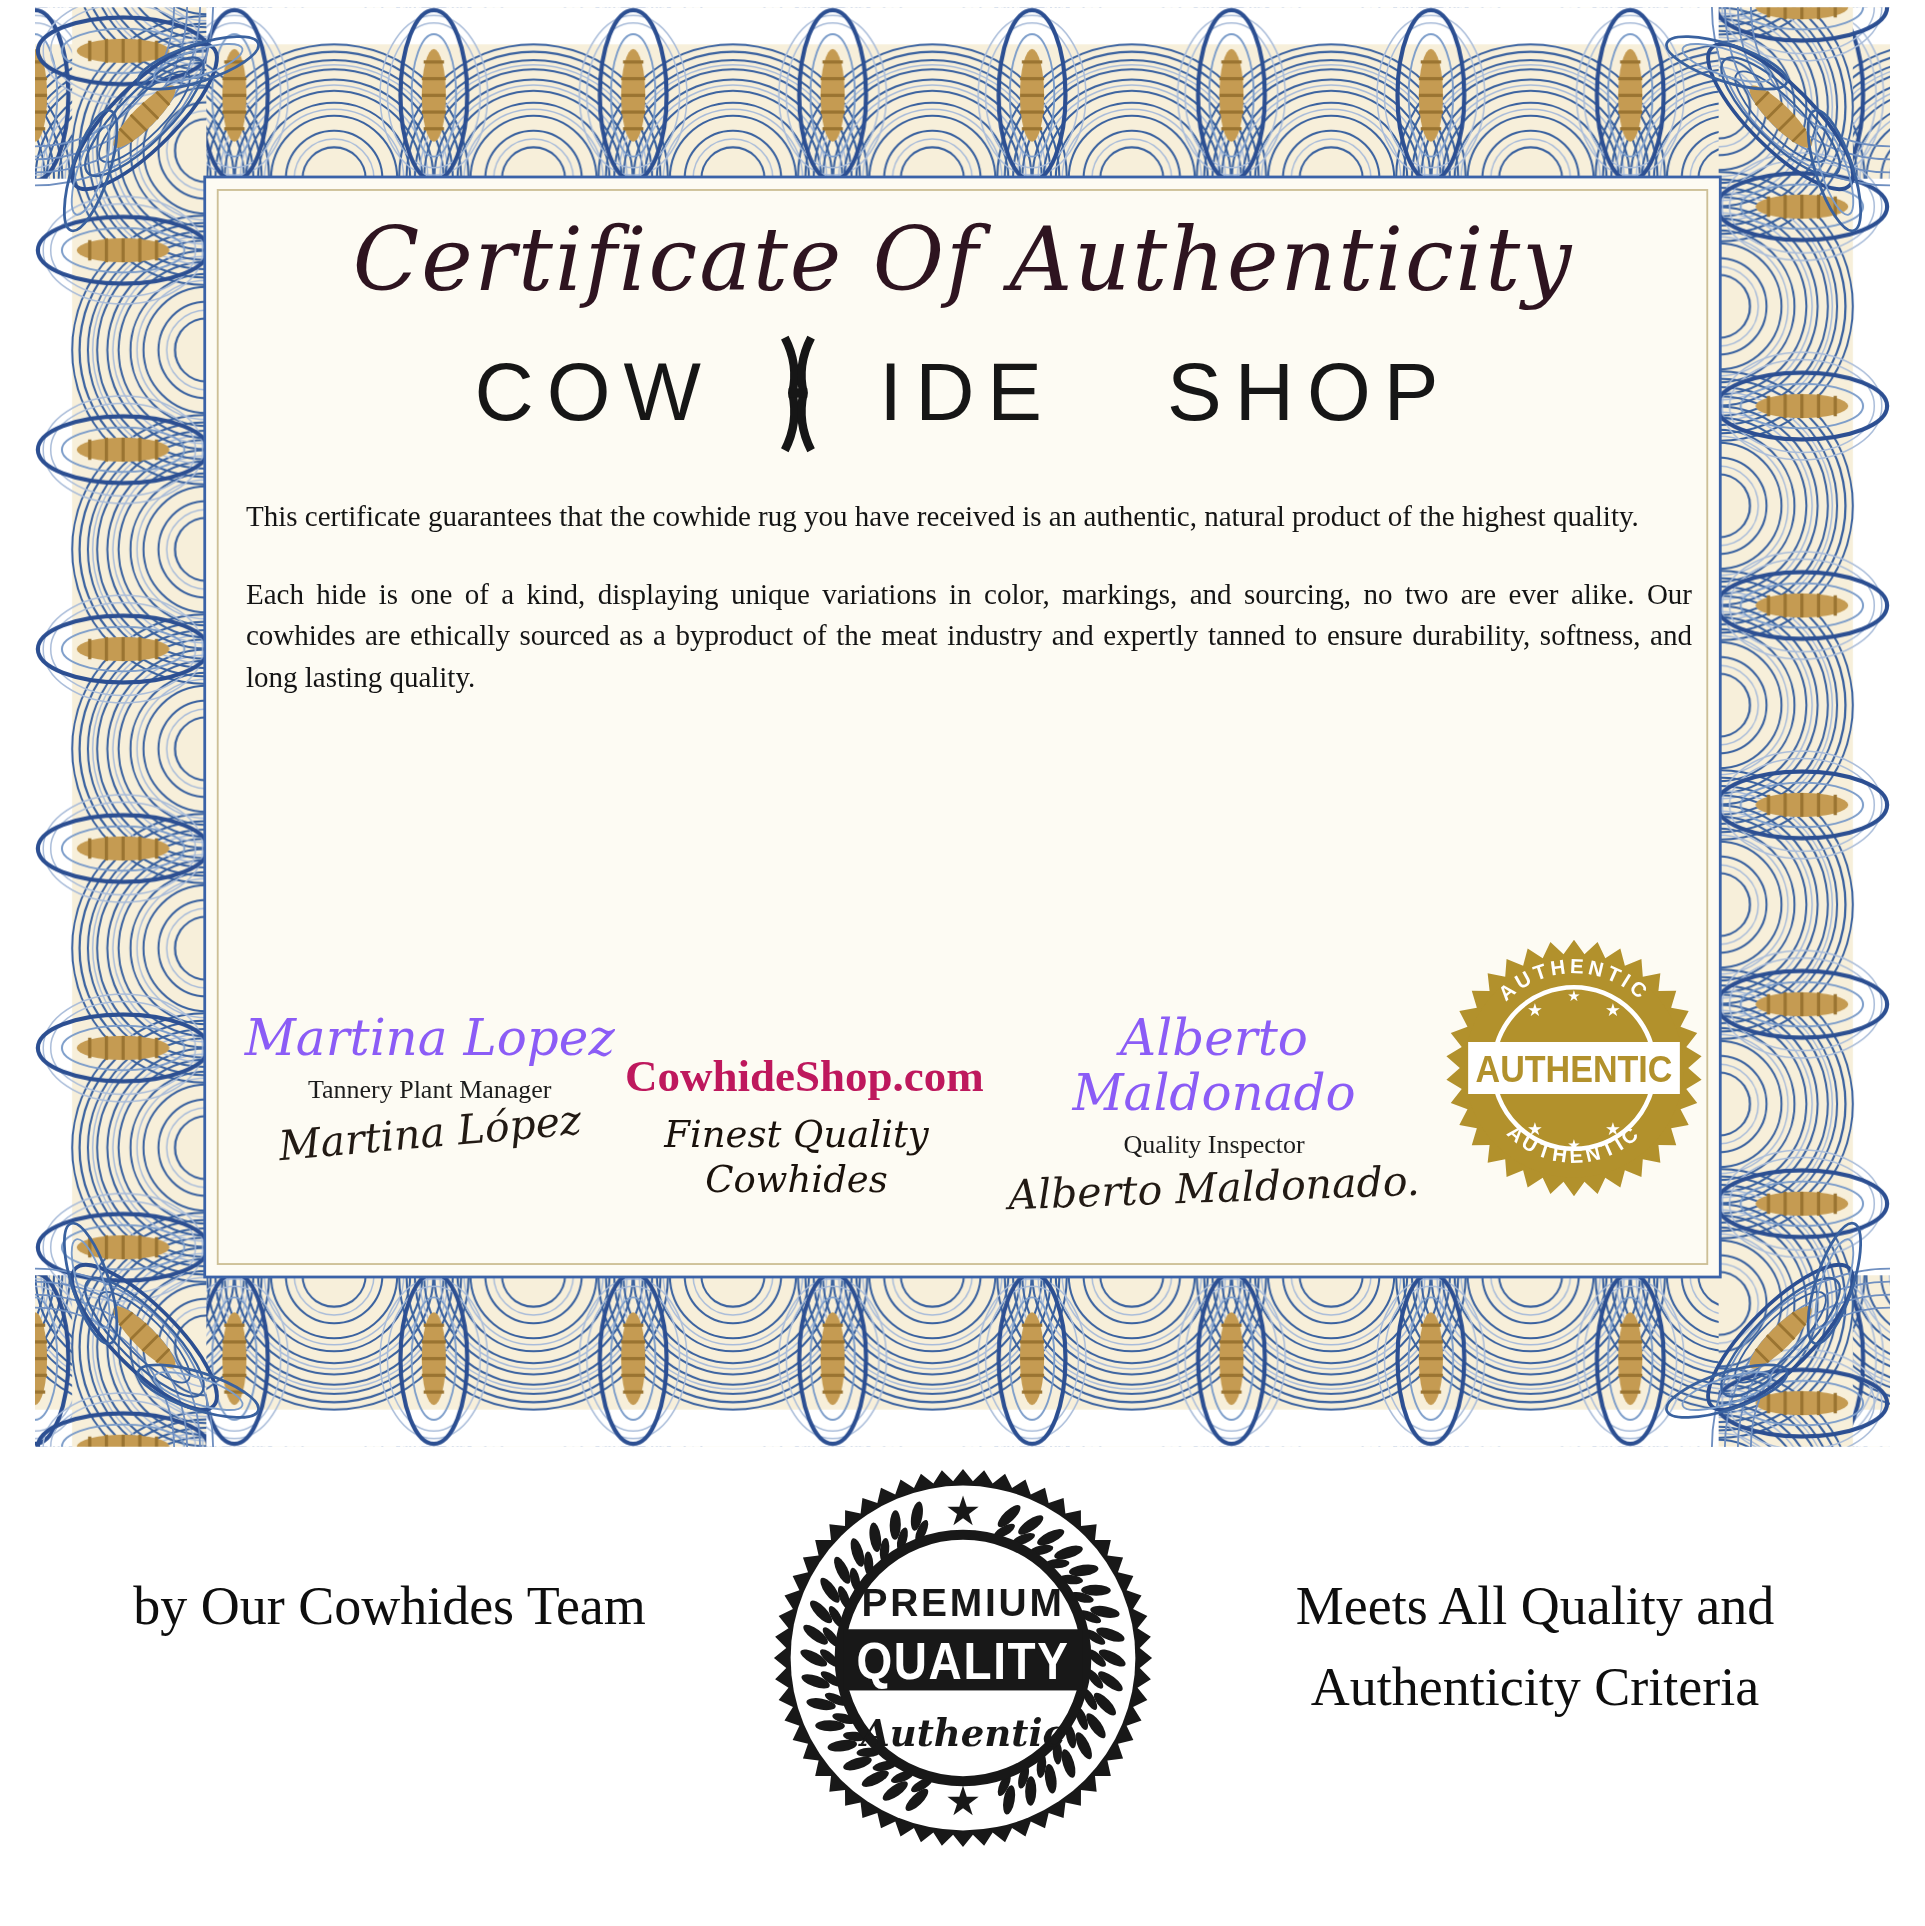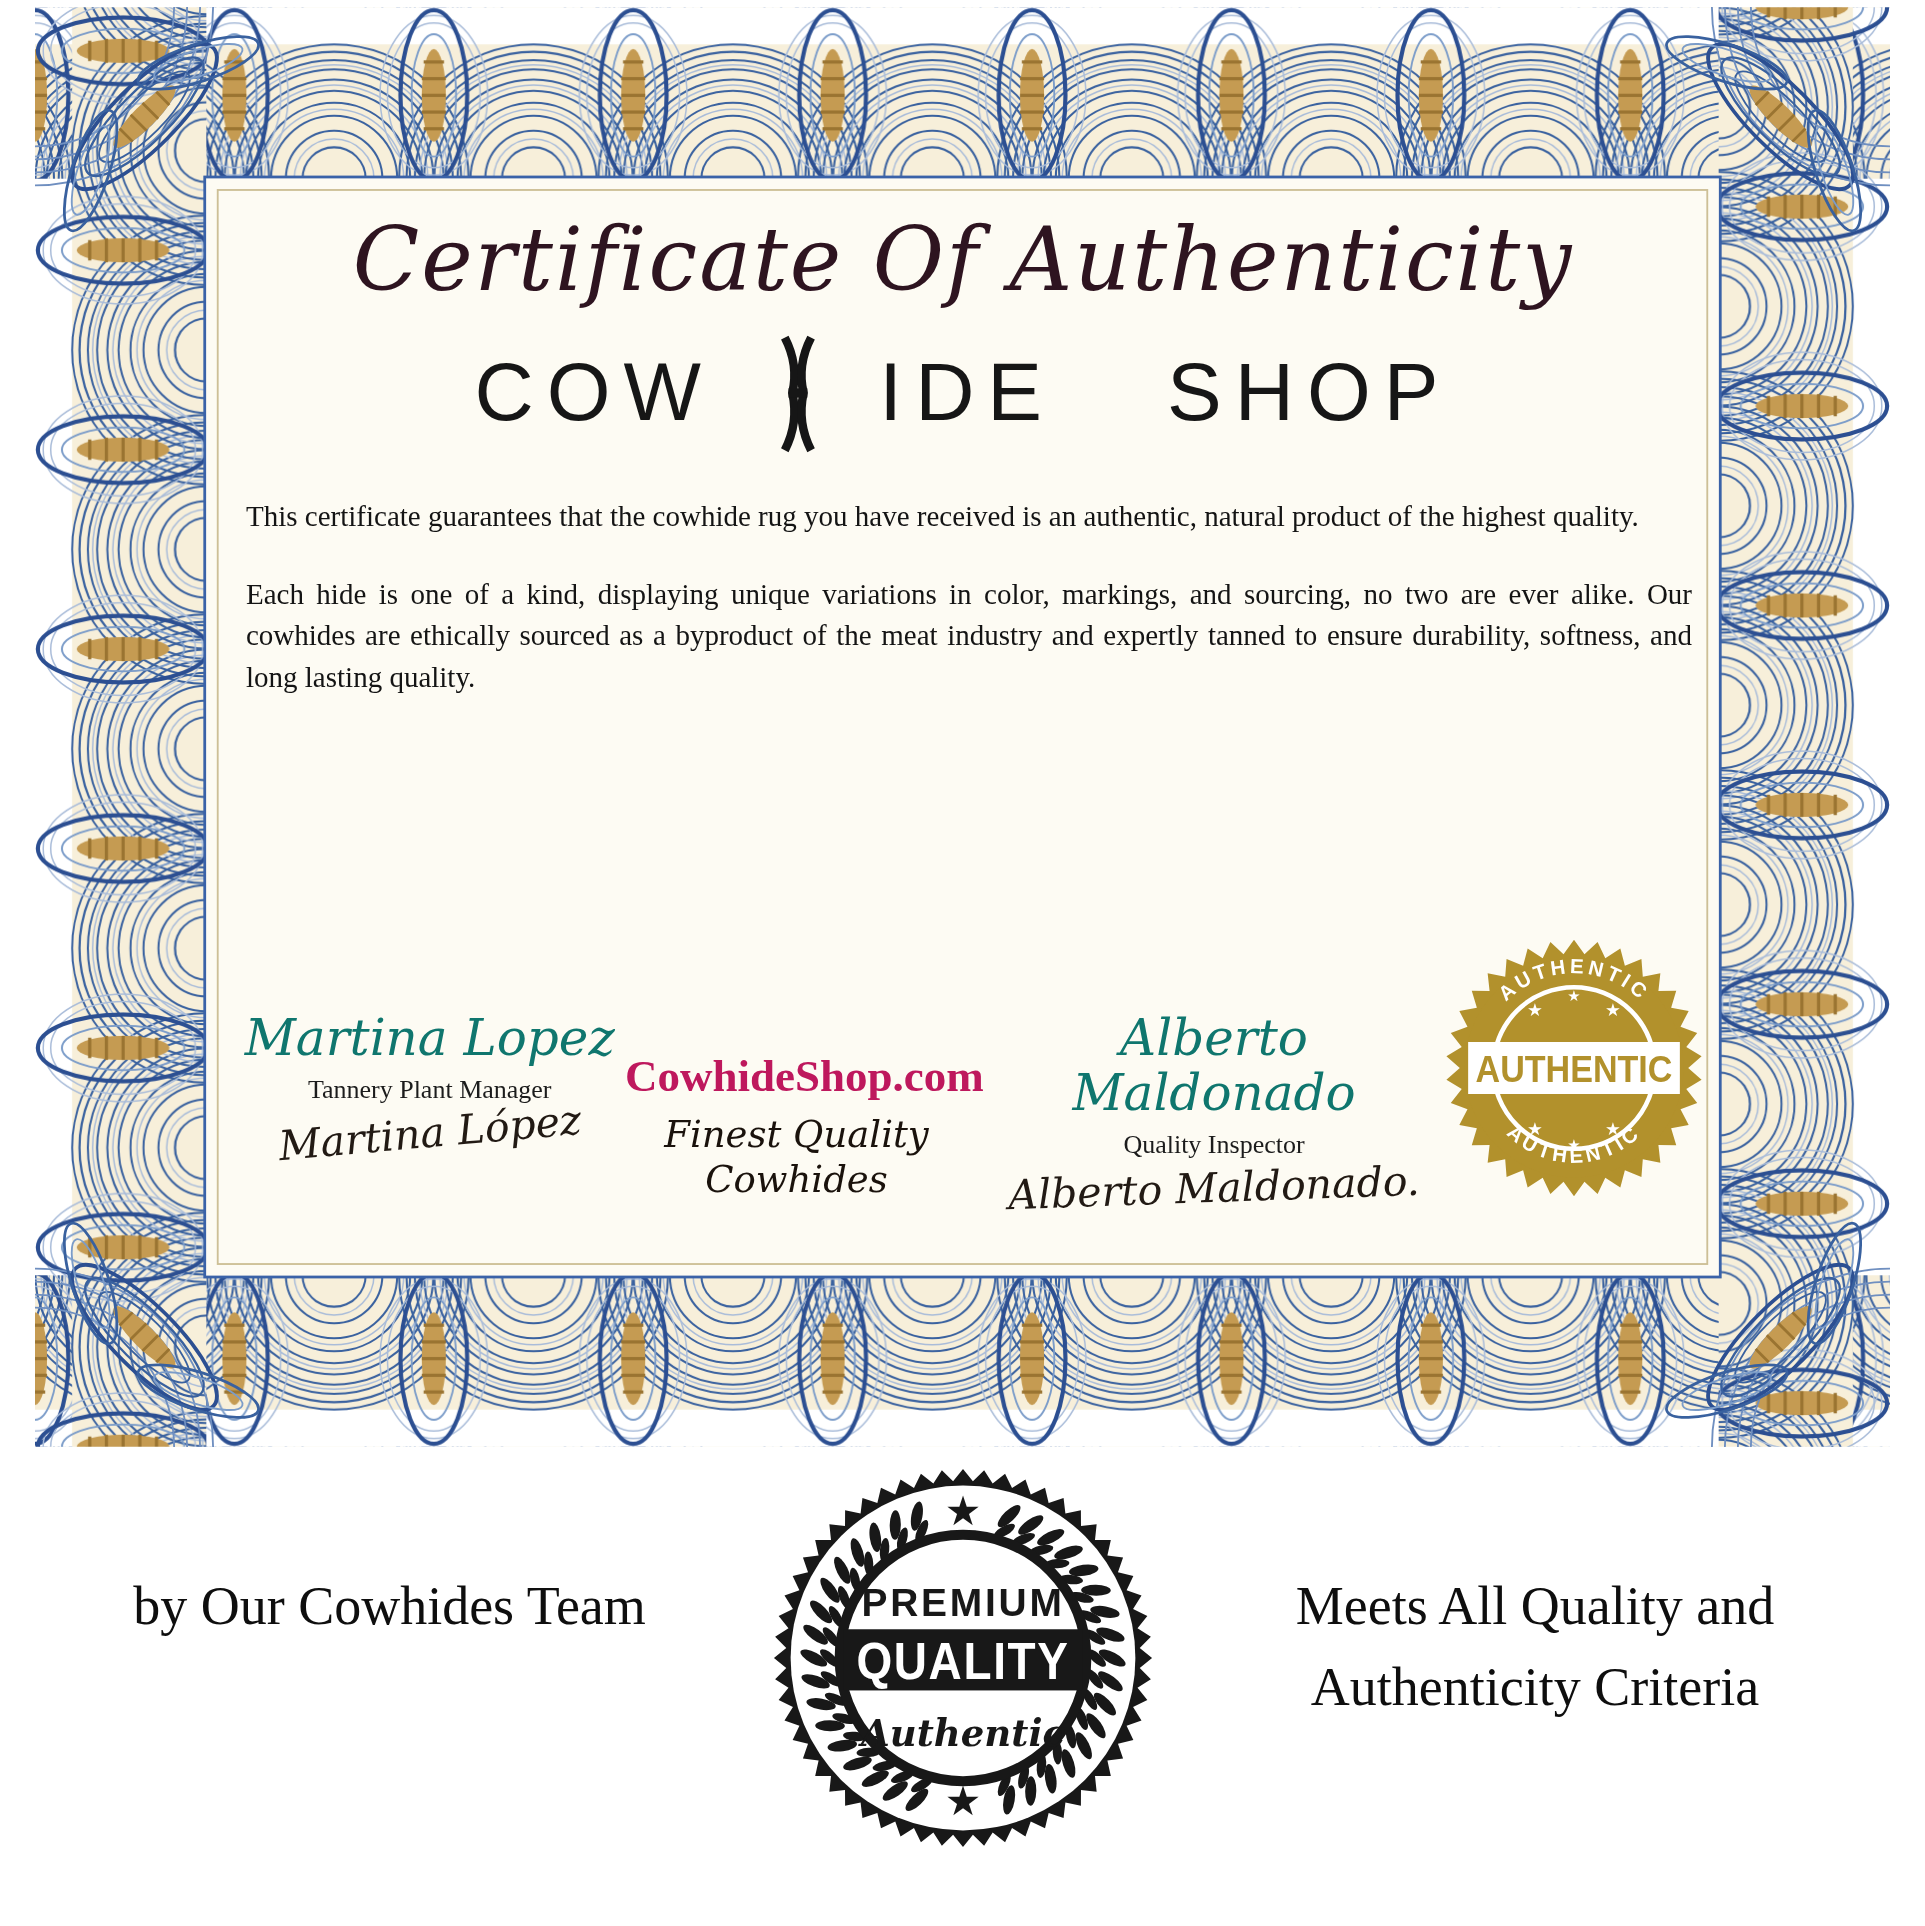--- a/index.html
+++ b/index.html
@@ -10,21 +10,21 @@
   .cert svg.border{position:absolute;left:0;top:0;}
   .content{position:absolute;left:186px;top:182px;width:1484px;height:1076px;text-align:center;}
   .title{margin:24px 0 0 0;font:italic 400 87px/1.1 "DejaVu Serif",serif;color:#2e1420;letter-spacing:1.9px;}
   .brand{margin-top:22px;display:flex;justify-content:center;align-items:center;
          font-family:"Liberation Sans",sans-serif;font-weight:500;font-size:82px;color:#161616;letter-spacing:13px;gap:40px;}
   .brand .gap{width:32px;}
   .hideglyph{margin:0 3.7px;transform:translateY(1.9px);}
   .paras{margin-top:43px;padding:0 13px;text-align:justify;font-size:29px;line-height:1.42;}
   .paras p{margin:0 0 37px 12px;}
   .sig{position:absolute;text-align:center;}
-  .sig-name{font:italic 400 50px/1.1 "DejaVu Serif",serif;color:#0f766e;}
+  .sig-name{font:italic 400 50px/1.1 "DejaVu Serif",serif;color:#8b5cf6;}
   .sig-role{font:400 26px/1.2 "Liberation Serif",serif;margin-top:7.4px;color:#1c1c1c;}
   .sig-script{font:italic 400 41px/1.1 "DejaVu Serif",serif;color:#221a14;margin-top:5.6px;}
   .rot-l{transform:rotate(-5deg);}
   .rot-r{transform:rotate(-2deg);}
   .site{font-family:Liberation Serif, serif;font-weight:700;font-size:45px;color:#be185d;}
   .tagline{font:italic 400 37px/1.2 "DejaVu Serif",serif;margin-top:11px;color:#1a120c;}
   
   .foot-text{position:absolute;text-align:center;font:400 54px/1.5 "Liberation Serif",serif;color:#0e0e0e;}
   .ft-left{left:51px;top:1566px;width:677px;}
   .ft-right{left:1192px;top:1566px;width:686px;}

